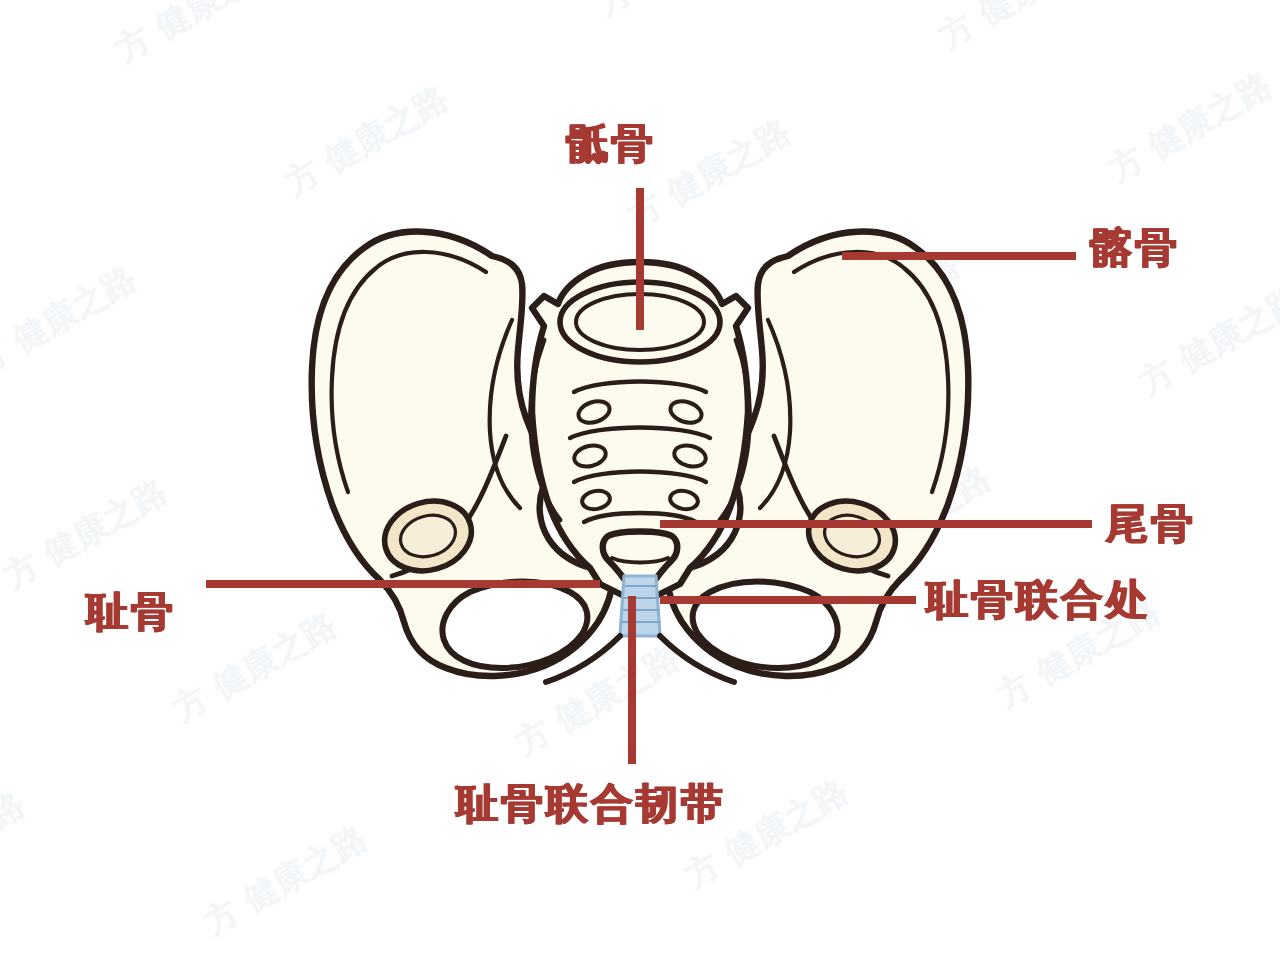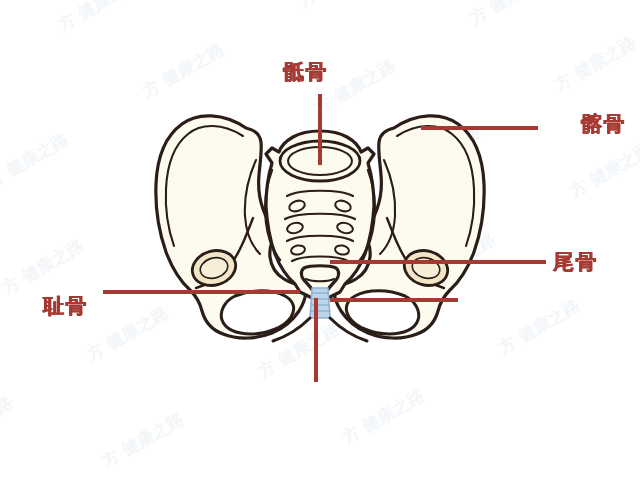--- a/index.html
+++ b/index.html
@@ -214,18 +214,20 @@
       <line x1="421" y1="128" x2="538" y2="128"></line>
       <line x1="330" y1="262" x2="546" y2="262"></line>
       <line x1="330" y1="300" x2="458" y2="300"></line>
       <line x1="103" y1="292" x2="300" y2="292"></line>
       <line x1="316" y1="298" x2="316" y2="382"></line>
     </g>
   </svg>
 
   <div class="labels">
     <div class="lbl" style="left:283px;top:62px;">骶骨</div>
-    <div class="lbl" style="left:545px;top:114px;margin-left:36px;">髂骨</div>
+    <div class="lbl" style="left:545px;top:114px;">髂骨</div>
     <div class="lbl" style="left:553px;top:252px;text-align:right;">尾骨</div>
+    <div class="lbl" style="left:463px;top:290px;">耻骨联合处</div>
     <div class="lbl" style="left:43px;top:296px;">耻骨</div>
+    <div class="lbl" style="left:228px;top:392px;">耻骨联合韧带</div>
   </div>
 
 </div>
 
 </body></html>

